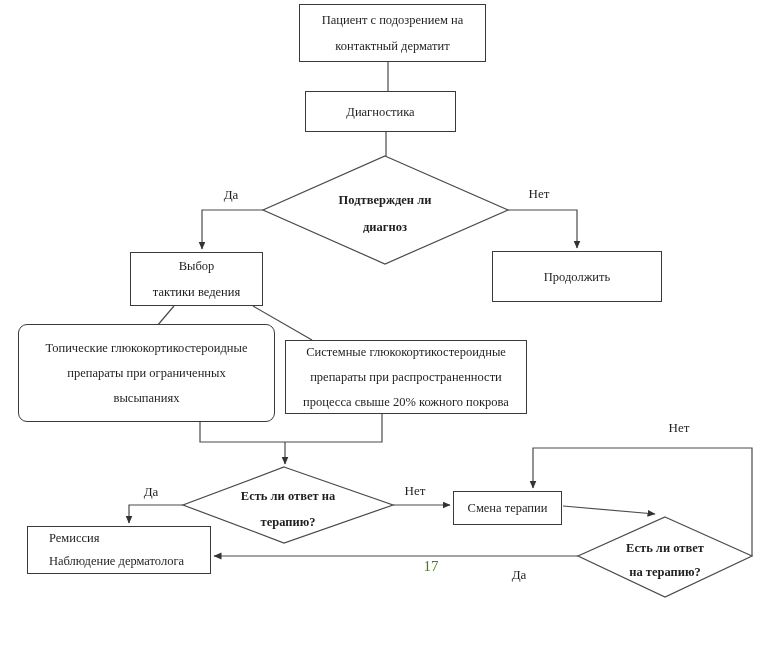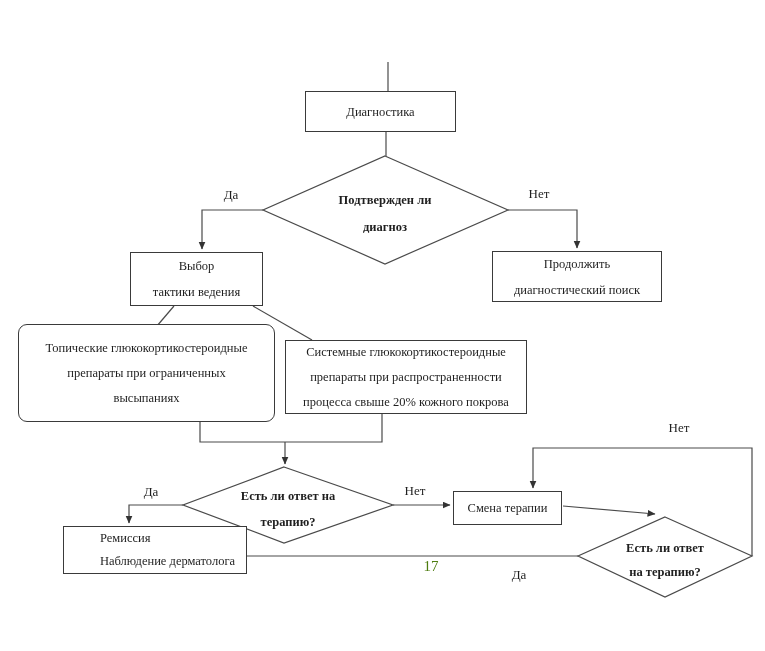--- a/index.html
+++ b/index.html
@@ -31,23 +31,22 @@
     justify-content: center;
     align-items: center;
     text-align: center;
     font-size: 12.5px;
     line-height: 26px;
   }
   .node--big { line-height: 25px; }
   .node--left {
     align-items: flex-start;
     text-align: left;
-    padding-left: 36px;
+    padding-left: 21px;
     line-height: 23px;
-    margin-left: 36px;
   }
   .node span { display: block; white-space: nowrap; }
   .dtext {
     position: absolute;
     text-align: center;
     font-size: 12.5px;
     pointer-events: none;
   }
   .dtext span { display: block; white-space: nowrap; font-weight: bold; }
   .elabel {
@@ -111,33 +110,36 @@
     <line x1="393" y1="505" x2="450" y2="505" stroke="#4a4a4a" stroke-width="1.2" marker-end="url(#arr)"></line>
     <polyline points="752,556 752,448 533,448 533,488" fill="none" stroke="#4a4a4a" stroke-width="1.2" marker-end="url(#arr)"></polyline>
     <line x1="563" y1="506" x2="655" y2="514" stroke="#4a4a4a" stroke-width="1.2" marker-end="url(#arr)"></line>
     <line x1="578" y1="556" x2="214" y2="556" stroke="#4a4a4a" stroke-width="1.2" marker-end="url(#arr)"></line>
 
     <polygon points="385,156 508,210 385,264 263,210" fill="#ffffff" stroke="#4a4a4a" stroke-width="1.2"></polygon>
     <polygon points="284,467 393,505 284,543 183,505" fill="#ffffff" stroke="#4a4a4a" stroke-width="1.2"></polygon>
     <polygon points="665,517 752,556 665,597 578,556" fill="#ffffff" stroke="#4a4a4a" stroke-width="1.2"></polygon>
   </svg>
 
+  <div class="node n-patient">
+    <span>Пациент с подозрением на</span>
+    <span>контактный дерматит</span>
+  </div>
 
   <div class="node n-diag">
     <span>Диагностика</span>
   </div>
 
   <div class="node n-tactics">
     <span>Выбор</span>
     <span>тактики ведения</span>
   </div>
 
   <div class="node n-continue">
     <span>Продолжить</span>
-    <span>диагностический поиск</span>
   </div>
 
   <div class="node node--big n-topical">
     <span>Топические глюкокортикостероидные</span>
     <span>препараты при ограниченных</span>
     <span>высыпаниях</span>
   </div>
 
   <div class="node node--big n-systemic">
     <span>Системные глюкокортикостероидные</span>

